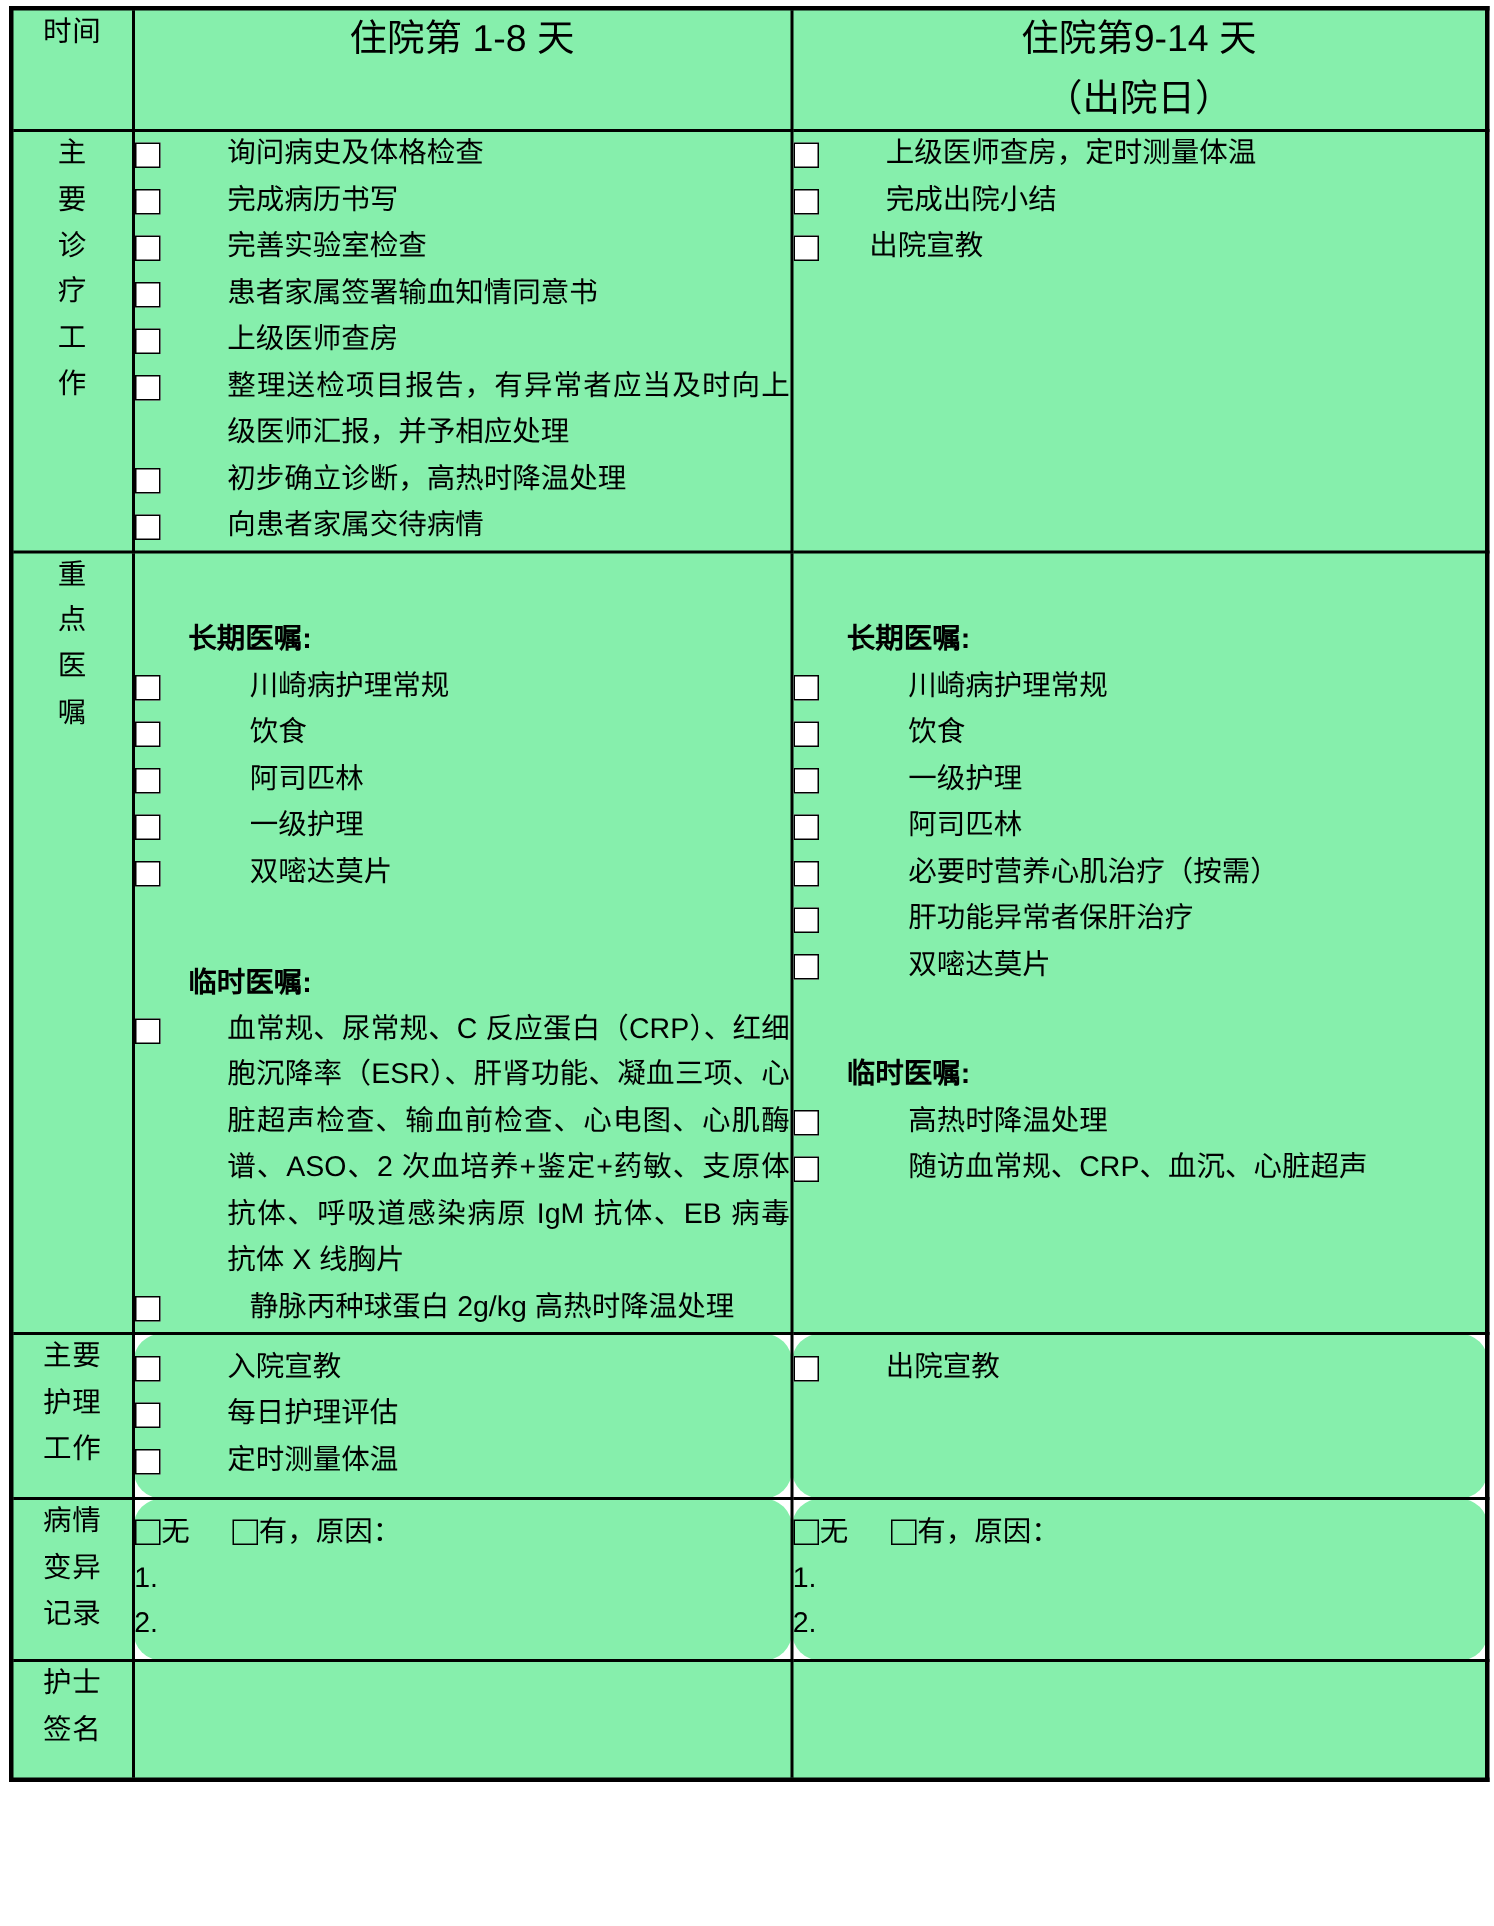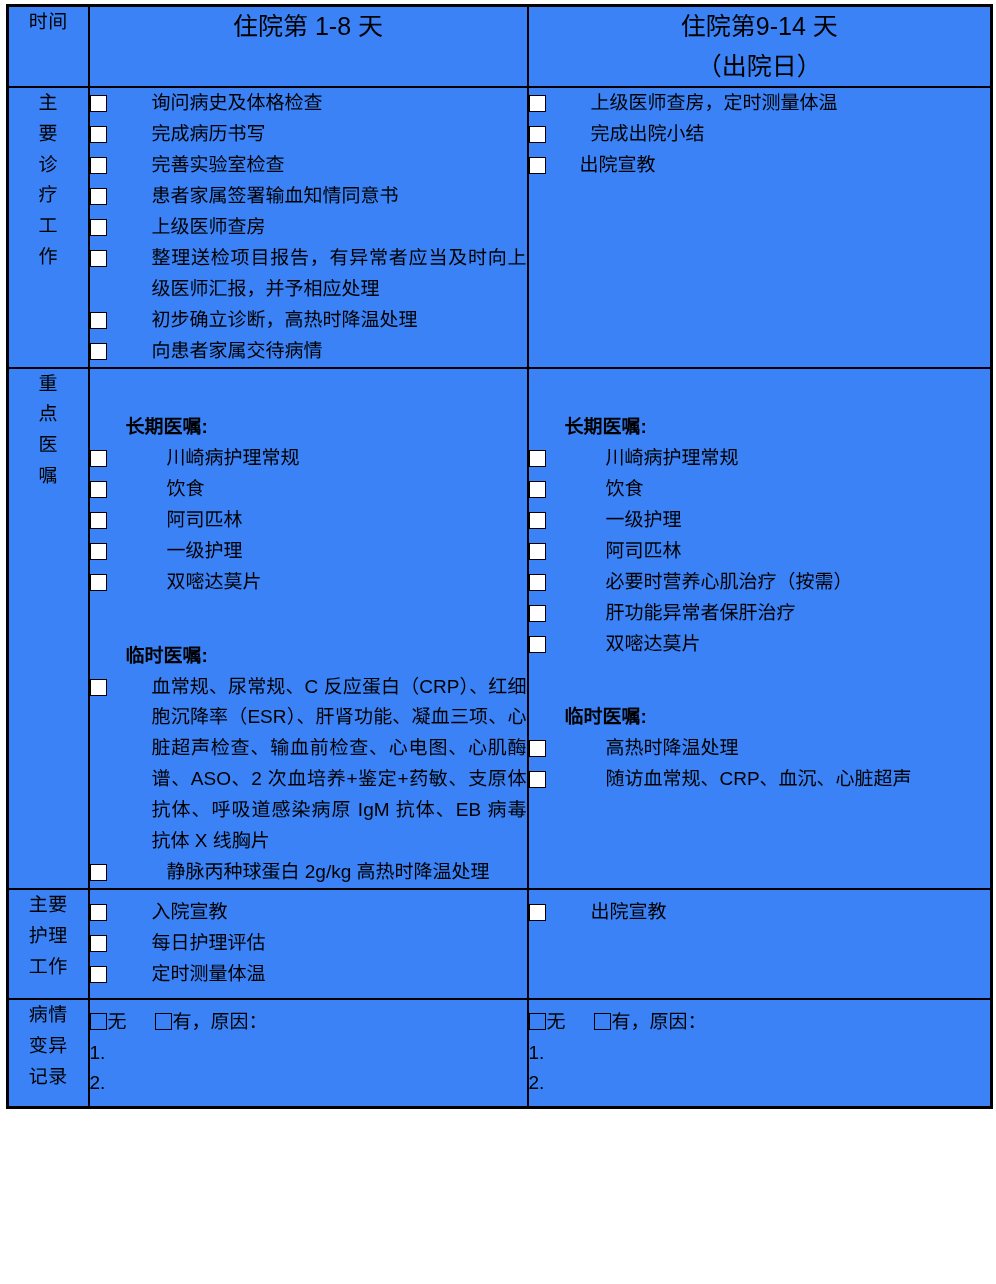--- a/index.html
+++ b/index.html
@@ -32,21 +32,21 @@
   }
 
   table.pathway col.c-label  { width: 81px; }
   table.pathway col.c-left   { width: 439px; }
   table.pathway col.c-right  { width: 464px; }
 
   table.pathway td {
     border: 2px solid #000000;
     vertical-align: top;
     padding: 0;
-    background: #3b82f6;
+    background: #86efac;
   }
 
   
   .rowlabel {
     text-align: center;
     vertical-align: middle;
     font-size: 19px;
     line-height: 1.62;
     letter-spacing: 0.5px;
     padding: 6px 2px;
@@ -68,21 +68,21 @@
     padding: 9px 4px;
   }
   .hdr-cell .l1, .hdr-cell .l2 { display: block; }
 
   
   .content {
     padding: 9px 8px 11px 8px;
     font-size: 19px;
     line-height: 1.63;
   }
-  .content.tight { padding-top: 7px; padding-bottom: 8px; }
+  .content.tight { padding-top: 7px; padding-bottom: 8px; border-radius: 19px; }
 
   .subhead {
     font-weight: bold;
     margin-left: 36px;
     line-height: 1.63;
     white-space: nowrap;
     margin-top: 43px;
   }
 
   .item {
@@ -371,17 +371,27 @@
             <span>无</span>
             <span class="g"></span>
             <span class="cb"></span>
             <span>有，原因：</span>
           </div>
           <div class="num">1.</div>
           <div class="num">2.</div>
         </td>
       </tr>
 
+      <tr>
+        <td class="rowlabel">
+          <span class="stack">
+              <span>护士</span>
+              <span>签名</span>
+            </span>
+        </td>
+        <td class="content blank-cell"></td>
+        <td class="content blank-cell"></td>
+      </tr>
 
 
     </tbody>
   </table>
 </div>
 
 </body></html>

